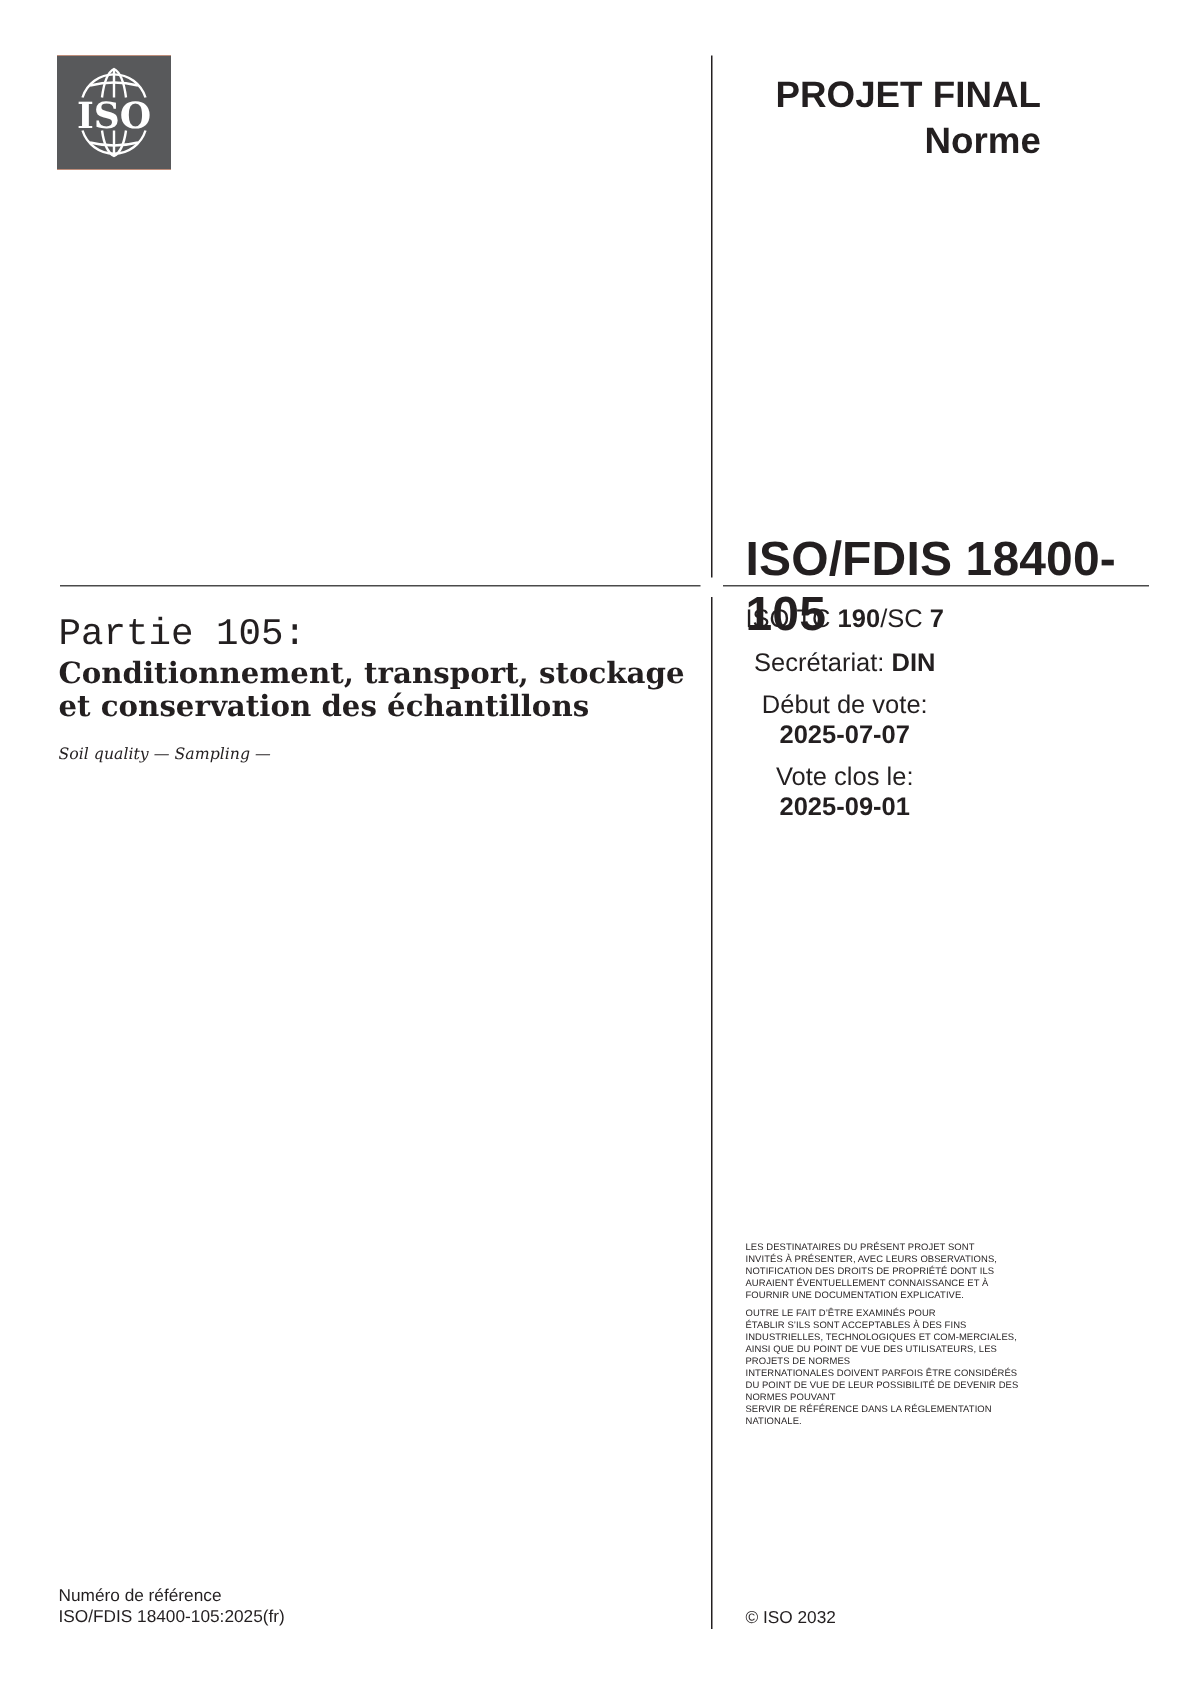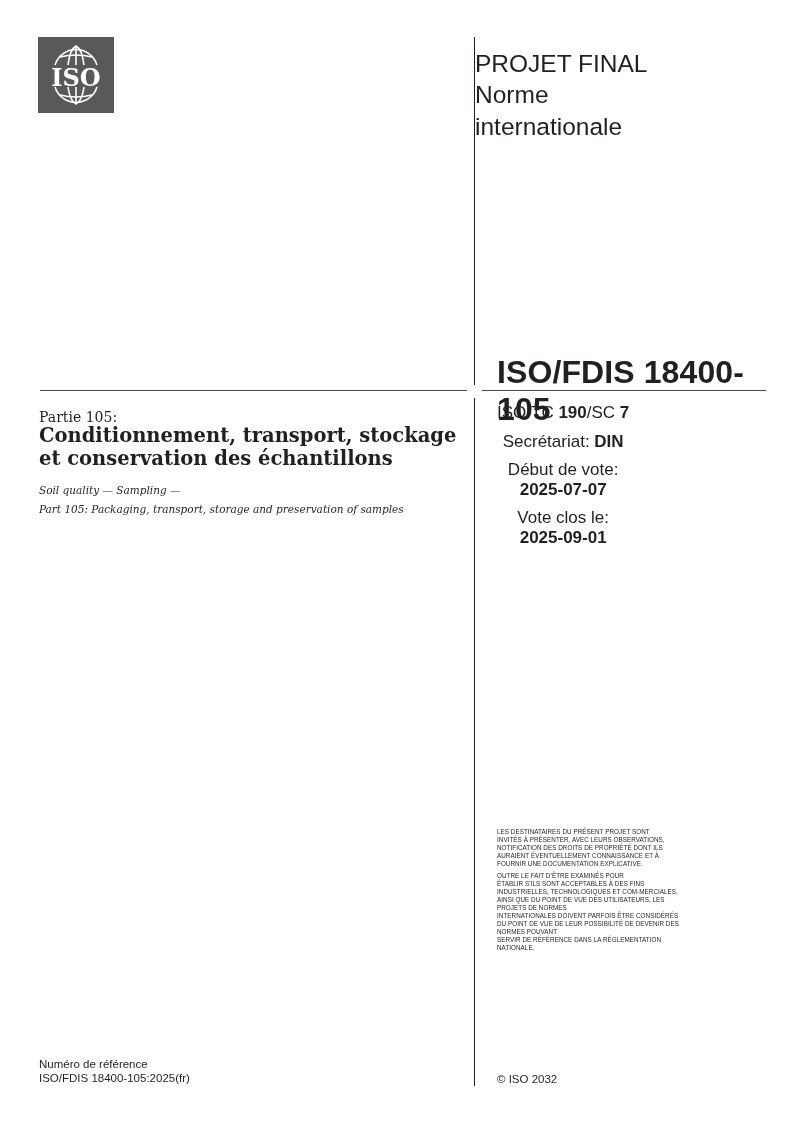--- a/index.html
+++ b/index.html
@@ -7,28 +7,28 @@
     .sans { font-family: "Liberation Sans", "DejaVu Sans", sans-serif; }
     .serif { font-family: "DejaVu Serif", "Liberation Serif", serif; }
     .abs { position: absolute; }
 
     .logo { left: 38px; top: 37px; width: 76px; height: 76px; background: #c2410c; }
     .logo svg { display: block; }
 
     .vline { position: absolute; left: 474px; width: 1.3px; background: #231f20; }
     .hline { position: absolute; top: 390px; height: 1.3px; background: #4a4a4a; }
 
-    .status { left: 475px; top: 49px; font-size: 24.5px; font-weight: normal; line-height: 1.2; }
+    .status { left: 517px; top: 49px; font-size: 24.5px; font-weight: bold; line-height: 1.2; text-align: right; }
     .status div { margin-bottom: 2px; }
 
     .docnum { left: 497px; top: 354px; font-size: 32px; font-weight: bold; letter-spacing: 0.1px; }
 
     .title-block { left: 39px; top: 409px; width: 420px; }
     .title-main { font-size: 19.5px; font-weight: bold; margin: 0 0 9px 0; line-height: 1.2; }
-    .part-label { font-size: 14px; font-weight: normal; line-height: 1.15; }
+    .part-label { font-size: 25px; font-weight: normal; line-height: 1.15; font-family: Liberation Mono, monospace; }
     .part-title { font-size: 19.5px; font-weight: bold; line-height: 1.15; }
     .en-title { font-size: 10.5px; font-style: italic; line-height: 1.25; margin-top: 14px; }
     .en-title p { margin: 0 0 6px 0; }
 
     .meta { left: 497px; top: 403px; font-size: 17px; line-height: 1.15; text-align: center; }
     .meta .row { margin-bottom: 9px; }
     .meta b { font-weight: bold; }
 
     .notice { left: 497px; top: 828px; width: 265px; font-size: 6.3px; line-height: 1.27; letter-spacing: 0.05px; }
     .notice p { margin: 0 0 4px 0; white-space: pre-line; }
@@ -59,31 +59,29 @@
 </div>
 
 <div class="vline" style="top:37px; height:348px;"></div>
 <div class="vline" style="top:398px; height:688px;"></div>
 <div class="hline" style="left:40px; width:427px;"></div>
 <div class="hline" style="left:482px; width:284px;"></div>
 
 <div class="abs status sans">
   <div>PROJET FINAL</div>
   <div>Norme</div>
-  <div>internationale</div>
 </div>
 
 <div class="abs docnum sans">ISO/FDIS 18400-105</div>
 
 <div class="abs title-block serif">
   <div class="part-label">Partie 105:</div>
   <div class="part-title">Conditionnement, transport, stockage et conservation des échantillons</div>
   <div class="en-title">
     <p>Soil quality — Sampling —</p>
-    <p>Part 105: Packaging, transport, storage and preservation of samples</p>
   </div>
 </div>
 
 <div class="abs meta sans">
   <div class="row">
     <span>ISO/TC </span><b>190</b><span>/SC </span><b>7</b>
   </div>
   <div class="row">
     <span>Secrétariat: </span><b>DIN</b>
   </div>

